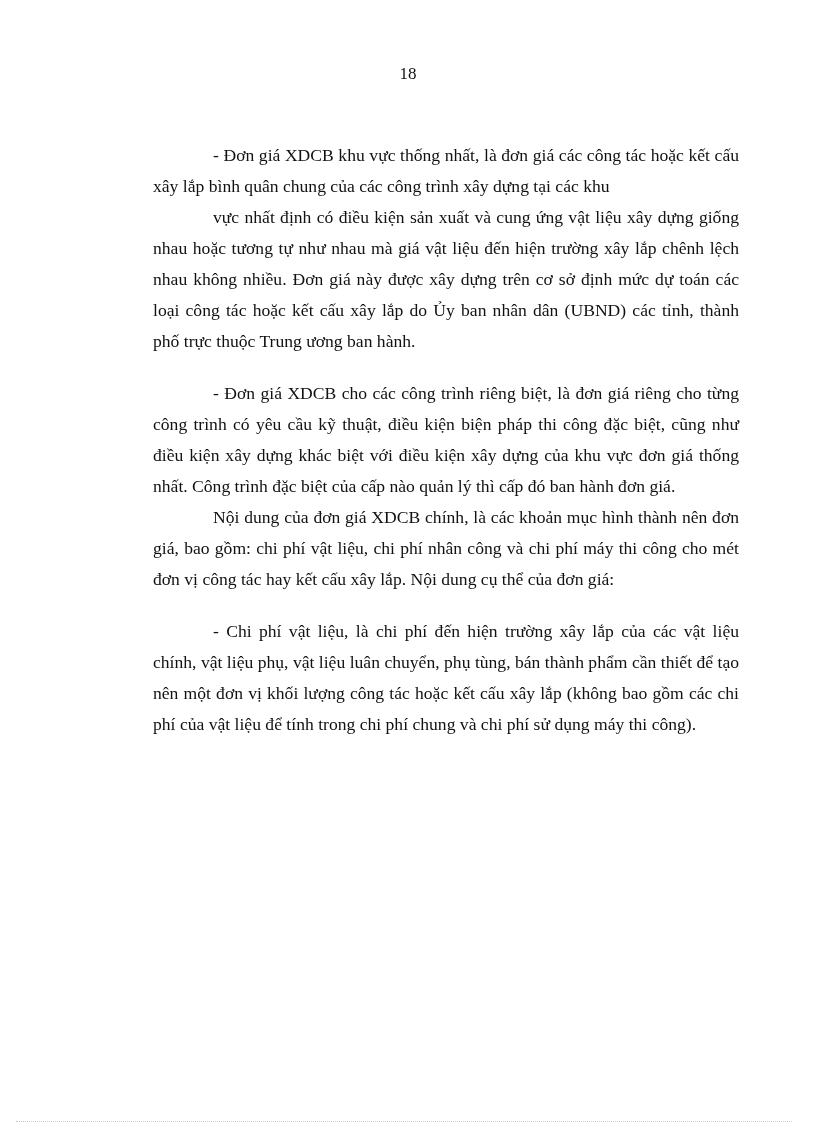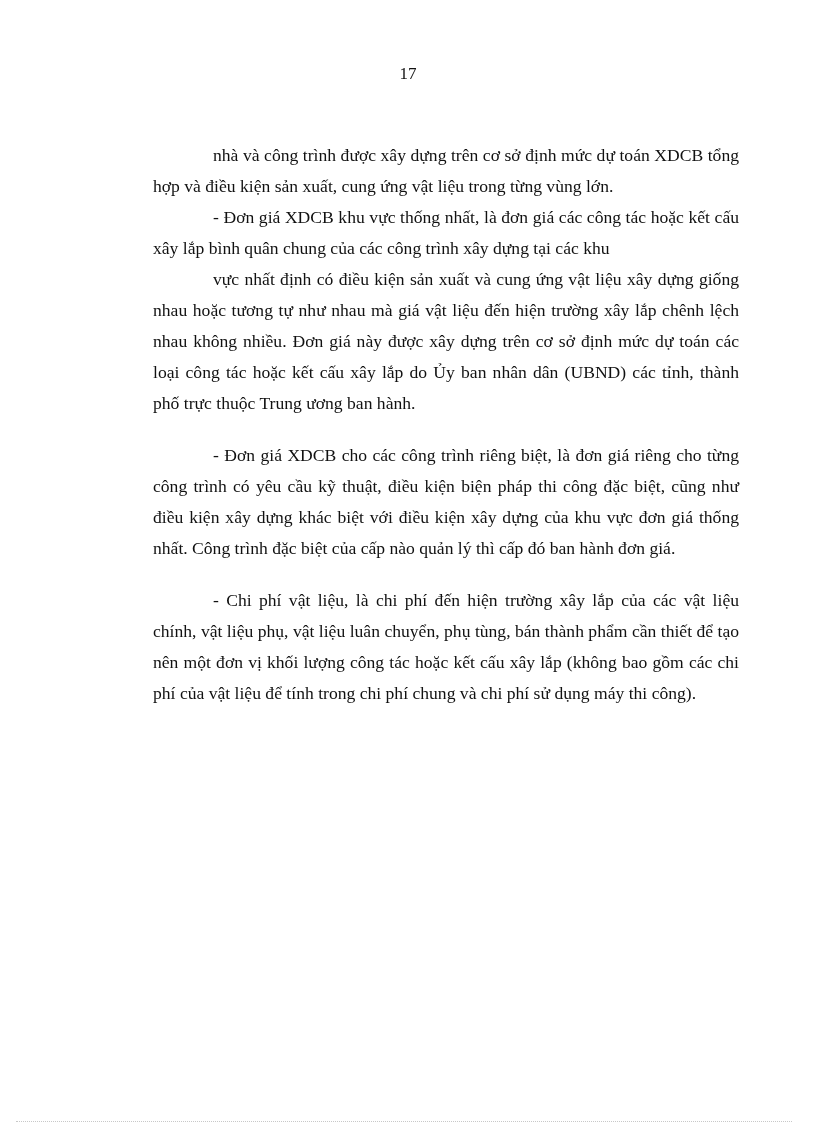--- a/index.html
+++ b/index.html
@@ -48,23 +48,23 @@
     left: 16px;
     width: 776px;
     top: 1121px;
     height: 0;
     border-top: 1px dotted #c8c8c8;
   }
 </style>
 </head>
 <body>
 
-<div class="page-number">17</div>
+<div class="page-number">18</div>
 
 <div class="content">
-  <p class="para">nhà và công trình được xây dựng trên cơ sở định mức dự toán XDCB tổng hợp và điều kiện sản xuất, cung ứng vật liệu trong từng vùng lớn.</p>
   <p class="para gap-lg">- Đơn giá XDCB khu vực thống nhất, là đơn giá các công tác hoặc kết cấu xây lắp bình quân chung của các công trình xây dựng tại các khu</p>
   <p class="para gap-lg">vực nhất định có điều kiện sản xuất và cung ứng vật liệu xây dựng giống nhau hoặc tương tự như nhau mà giá vật liệu đến hiện trường xây lắp chênh lệch nhau không nhiều. Đơn giá này được xây dựng trên cơ sở định mức dự toán các loại công tác hoặc kết cấu xây lắp do Ủy ban nhân dân (UBND) các tỉnh, thành phố trực thuộc Trung ương ban hành.</p>
   <p class="para gap">- Đơn giá XDCB cho các công trình riêng biệt, là đơn giá riêng cho từng công trình có yêu cầu kỹ thuật, điều kiện biện pháp thi công đặc biệt, cũng như điều kiện xây dựng khác biệt với điều kiện xây dựng của khu vực đơn giá thống nhất. Công trình đặc biệt của cấp nào quản lý thì cấp đó ban hành đơn giá.</p>
+  <p class="para gap-lg">Nội dung của đơn giá XDCB chính, là các khoản mục hình thành nên đơn giá, bao gồm: chi phí vật liệu, chi phí nhân công và chi phí máy thi công cho mét đơn vị công tác hay kết cấu xây lắp. Nội dung cụ thể của đơn giá:</p>
   <p class="para gap">- Chi phí vật liệu, là chi phí đến hiện trường xây lắp của các vật liệu chính, vật liệu phụ, vật liệu luân chuyển, phụ tùng, bán thành phẩm cần thiết để tạo nên một đơn vị khối lượng công tác hoặc kết cấu xây lắp (không bao gồm các chi phí của vật liệu để tính trong chi phí chung và chi phí sử dụng máy thi công).</p>
 </div>
 
 <div class="bottom-rule"></div>
 
 </body></html>

